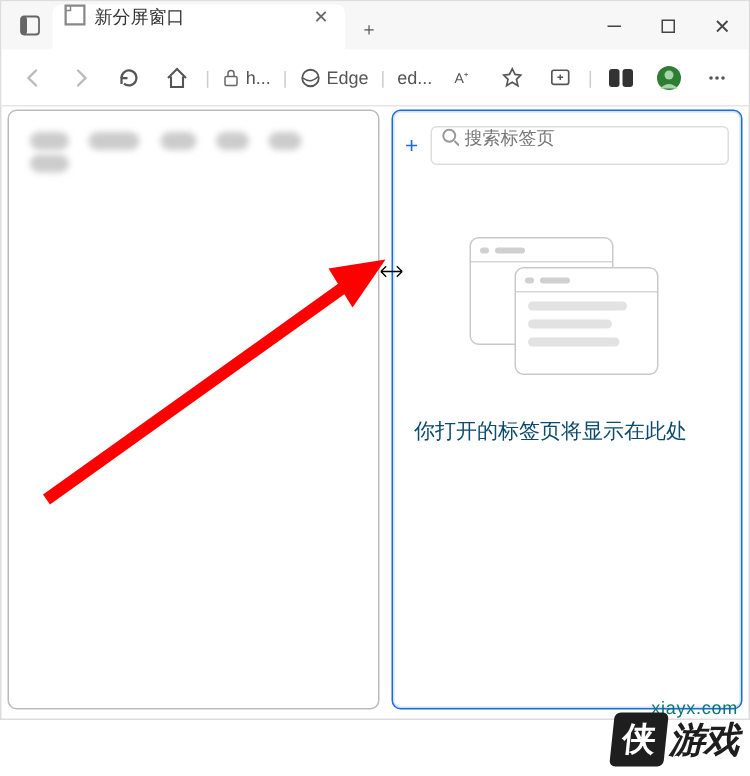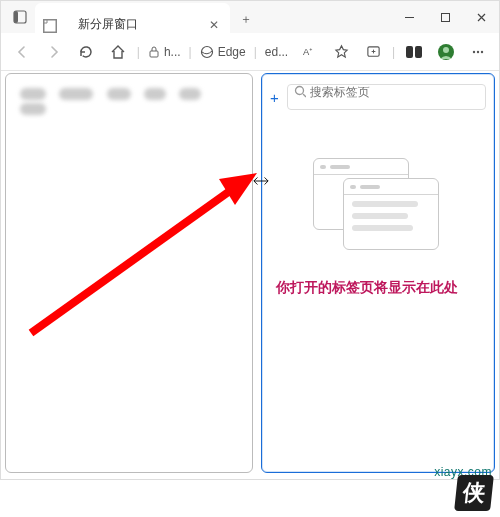--- a/index.html
+++ b/index.html
@@ -12,22 +12,22 @@
   overflow: hidden;
 }
 .window { width: 500px; height: 480px; position: relative; border: 1px solid #ddd; }
 .titlebar {
   height: 32px; display: flex; align-items: flex-end;
   background: #f7f7f7; padding-left: 6px;
 }
 .tab-ctl-icon { width: 26px; height: 32px; display:flex; align-items:center; justify-content:center; color:#555; }
 .tab {
   background: #fff; border-radius: 6px 6px 0 0;
-  height: 30px; width: 195px; display: flex; align-items: flex-end;
-  padding: 0 8px; gap: 21px; position: relative; margin-left: 2px;
+  height: 30px; width: 195px; display: flex; align-items: flex-start;
+  padding: 0 8px; gap: 6px; position: relative; margin-left: 2px;
 }
 .tab .favicon { width:14px; height:14px; border:1px solid #888; display:inline-block; }
 .tab .title { flex:1; color:#333; font-size:12px; white-space:nowrap; overflow:hidden; }
 .tab .close { width:16px; height:16px; display:flex; align-items:center; justify-content:center; color:#666; cursor:pointer; }
 .newtab { width:28px; height:28px; display:flex; align-items:center; justify-content:center; color:#555; cursor:pointer; margin-left:2px; }
 .win-controls { margin-left:auto; display:flex; height:32px; }
 .win-btn { width:36px; display:flex; align-items:center; justify-content:center; color:#444; cursor:pointer; }
 .toolbar {
   height: 38px; display:flex; align-items:center; gap:2px;
   padding: 0 6px; border-bottom:1px solid #e5e5e5; background:#fff;
@@ -47,21 +47,21 @@
 .search-box { flex:1; height:26px; border:1px solid #ddd; border-radius:4px; display:flex; align-items:flex-start; padding:0 6px; gap:4px; color:#888; }
 .search-box input { border:none; outline:none; font-size:12px; width:100%; color:#333; background:transparent; }
 .illus-wrap { display:flex; flex-direction:column; align-items:center; padding: 40px 14px 0; text-align:left; }
 .illus { width:130px; height:95px; position:relative; margin-bottom:26px; }
 .win-back, .win-front { position:absolute; border:1px solid #c9c9c9; border-radius:6px; background:#fff; }
 .win-back { width:96px; height:72px; left:0; top:0; }
 .win-front { width:96px; height:72px; left:30px; top:20px; background:#fff; }
 .win-hdr { height:16px; border-bottom:1px solid #d5d5d5; display:flex; align-items:center; padding-left:6px; gap:4px; }
 .dot { width:6px; height:4px; background:#d0d0d0; border-radius:2px; }
 .line { height:6px; background:#e2e2e2; border-radius:3px; margin:6px 8px 0; }
-.msg-title { font-size:14px; font-weight:700; color:#be185d; margin-bottom:6px; align-self:stretch; text-align:left; }
+.msg-title { font-size:14px; font-weight:400; color:#0c4a6e; margin-bottom:6px; align-self:stretch; text-align:left; }
 .msg-desc { font-size:12px; color:#555; line-height:1.5; align-self:stretch; text-align:left; }
 .divider-handle {
   position:absolute; left:252px; top:174px; width:16px; height:12px;
   display:flex; align-items:center; justify-content:center; cursor:col-resize; z-index:10;
 }
 .arrow-annot {
   position:absolute; left:20px; top:102px; width:248px; height:240px;
   pointer-events:none; z-index:20;
 }
 .watermark {
@@ -254,14 +254,15 @@
     <line x1="10" y1="230" x2="220" y2="80" stroke="#ff0000" stroke-width="8"></line>
     <polygon points="236,70 198,76 214,102" fill="#ff0000"></polygon>
   </svg>
 
 </div>
 
 <div class="watermark">
   <div class="wm-url">xiayx.com</div>
   <div class="wm-logo">
     <div class="wm-char">侠</div>
+    <div class="wm-text">游戏</div>
   </div>
 </div>
 
 </body></html>

